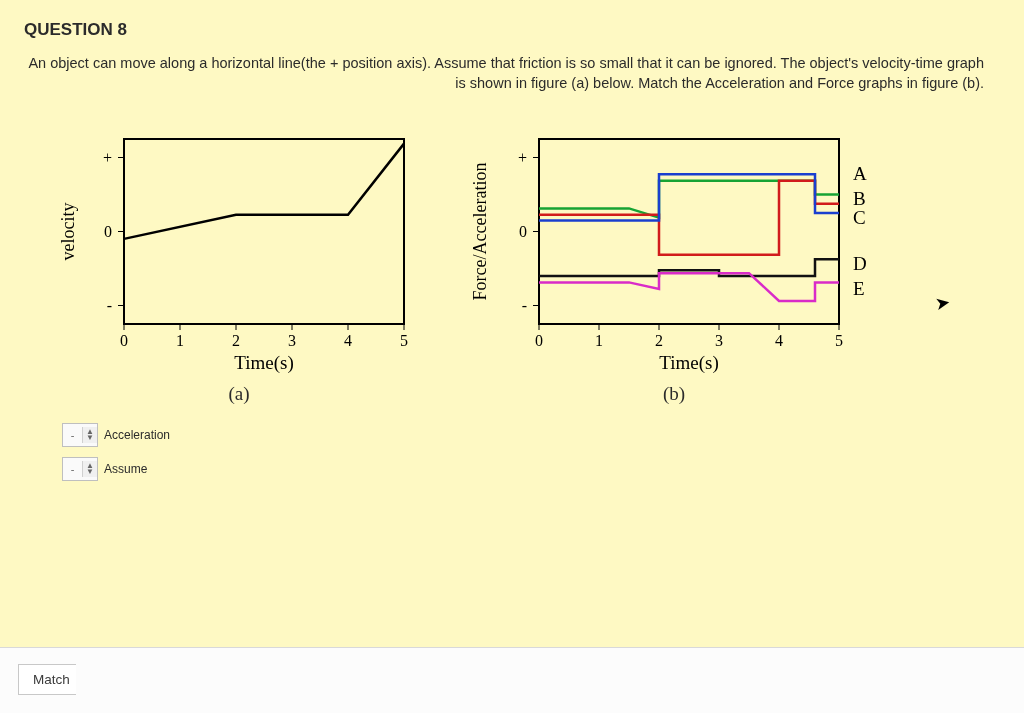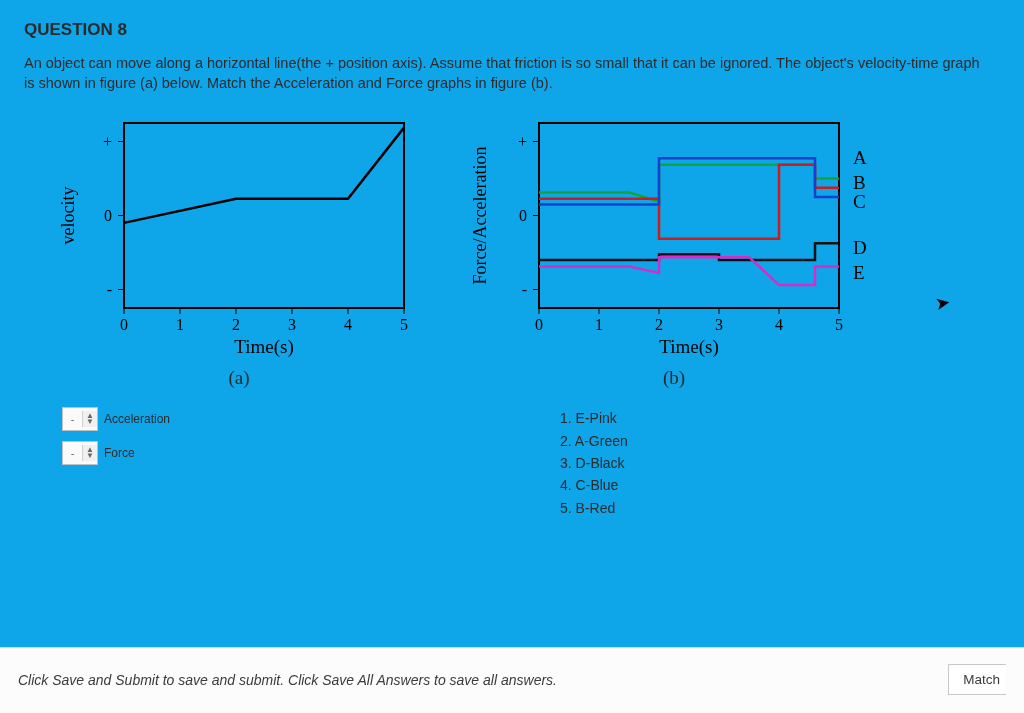--- a/index.html
+++ b/index.html
@@ -6,28 +6,28 @@
     margin: 0;
     padding: 0;
     font-family: Arial, Helvetica, sans-serif;
     background: #f5f5f5;
     width: 1024px;
     height: 713px;
     overflow: hidden;
     position: relative;
   }
   .page {
-    background: #0ea5e9;
+    background: #fef9c3;
     padding: 20px 24px;
     min-height: 713px;
     box-sizing: border-box;
     color: #2b2b2b;
   }
   h2 { font-size: 17px; margin: 0 0 14px 0; font-weight: bold; }
-  .prompt { font-size: 14.5px; line-height: 1.35; margin-bottom: 20px; max-width: 960px; }
+  .prompt { font-size: 14.5px; line-height: 1.35; margin-bottom: 36px; max-width: 960px; text-align: right; }
   .figures { display: flex; gap: 40px; align-items: flex-start; margin-left: 30px; }
   .fig { display: flex; flex-direction: column; align-items: center; }
   .fig svg { display: block; }
   .figlabel { font-size: 19px; margin-top: 4px; font-family: 'Times New Roman', serif; }
   .bottom-row { display: flex; gap: 80px; margin-top: 18px; margin-left: 38px; }
   .matchers { display: flex; flex-direction: column; gap: 10px; }
   .matcher { display: flex; align-items: center; gap: 6px; }
   .select {
     width: 34px; height: 22px; border: 1px solid #bfbfbf; background: #fafafa;
     display: flex; align-items: center; font-size: 11px; color: #666;
@@ -140,34 +140,26 @@
         <span class="mlabel">Acceleration</span>
       </div>
       <div class="matcher">
         <div class="select">
           <span class="val">-</span>
           <span class="arrows">
               <span>▲</span>
               <span>▼</span>
             </span>
         </div>
-        <span class="mlabel">Force</span>
+        <span class="mlabel">Assume</span>
       </div>
     </div>
 
-    <div class="key">
-      <div>1. E-Pink</div>
-      <div>2. A-Green</div>
-      <div>3. D-Black</div>
-      <div>4. C-Blue</div>
-      <div>5. B-Red</div>
-    </div>
   </div>
 
   <div class="footer">
-    <div class="hint">Click Save and Submit to save and submit. Click Save All Answers to save all answers.</div>
     <div class="btns">
       <button class="btn" style="border-right:none;padding-right:6px">Match</button>
     </div>
   </div>
 </div>
 
 <div class="cursor">➤</div>
 
 </body></html>

